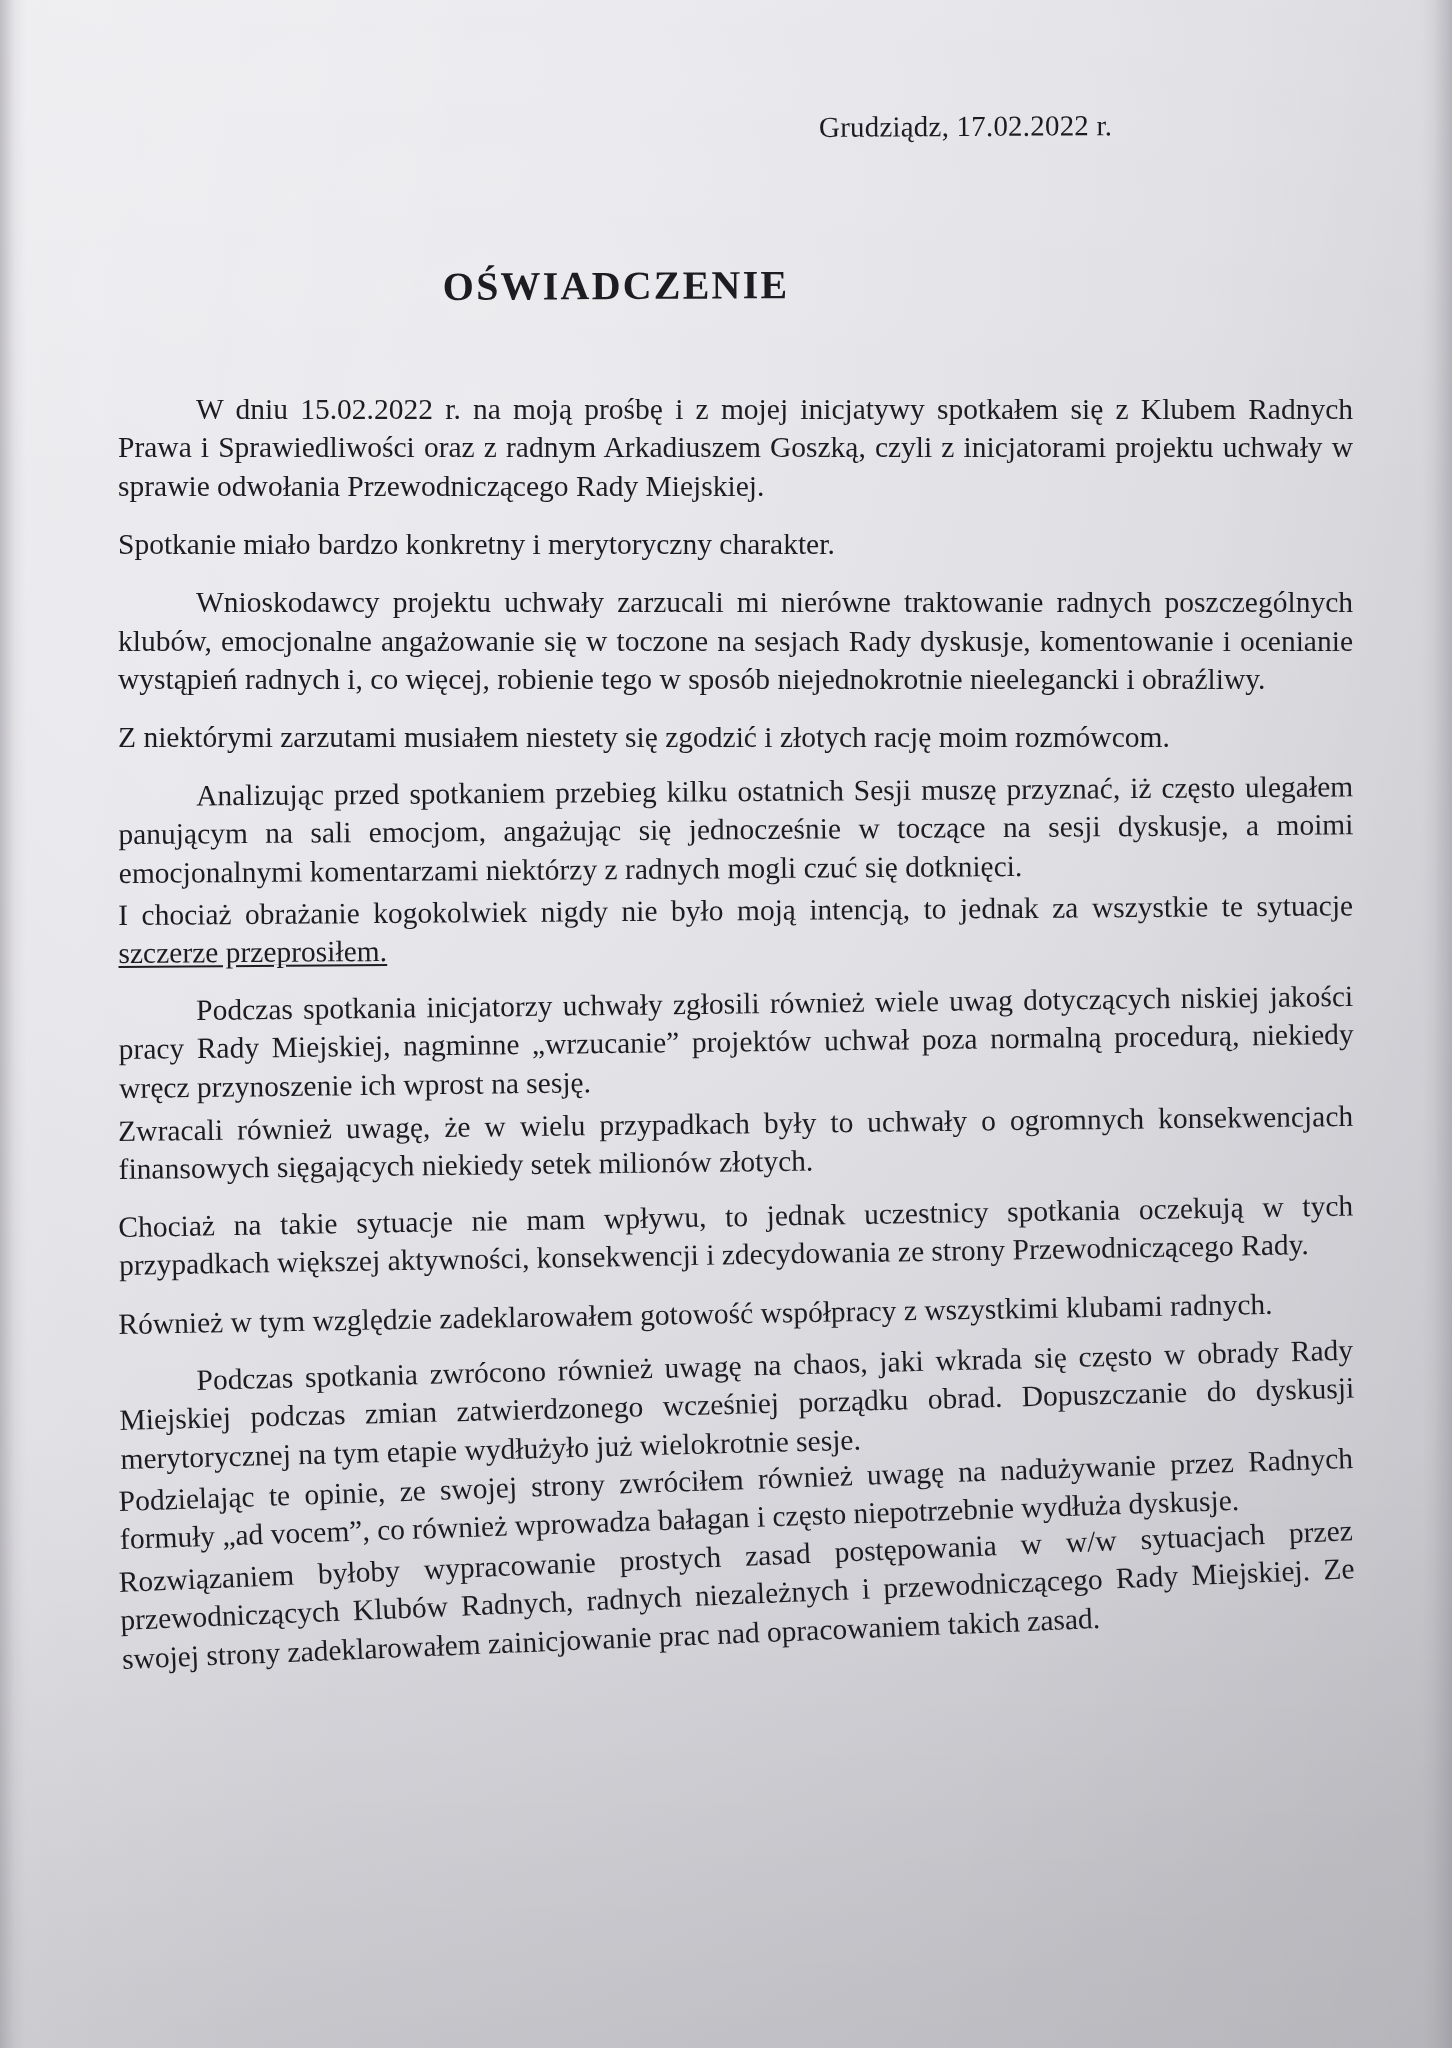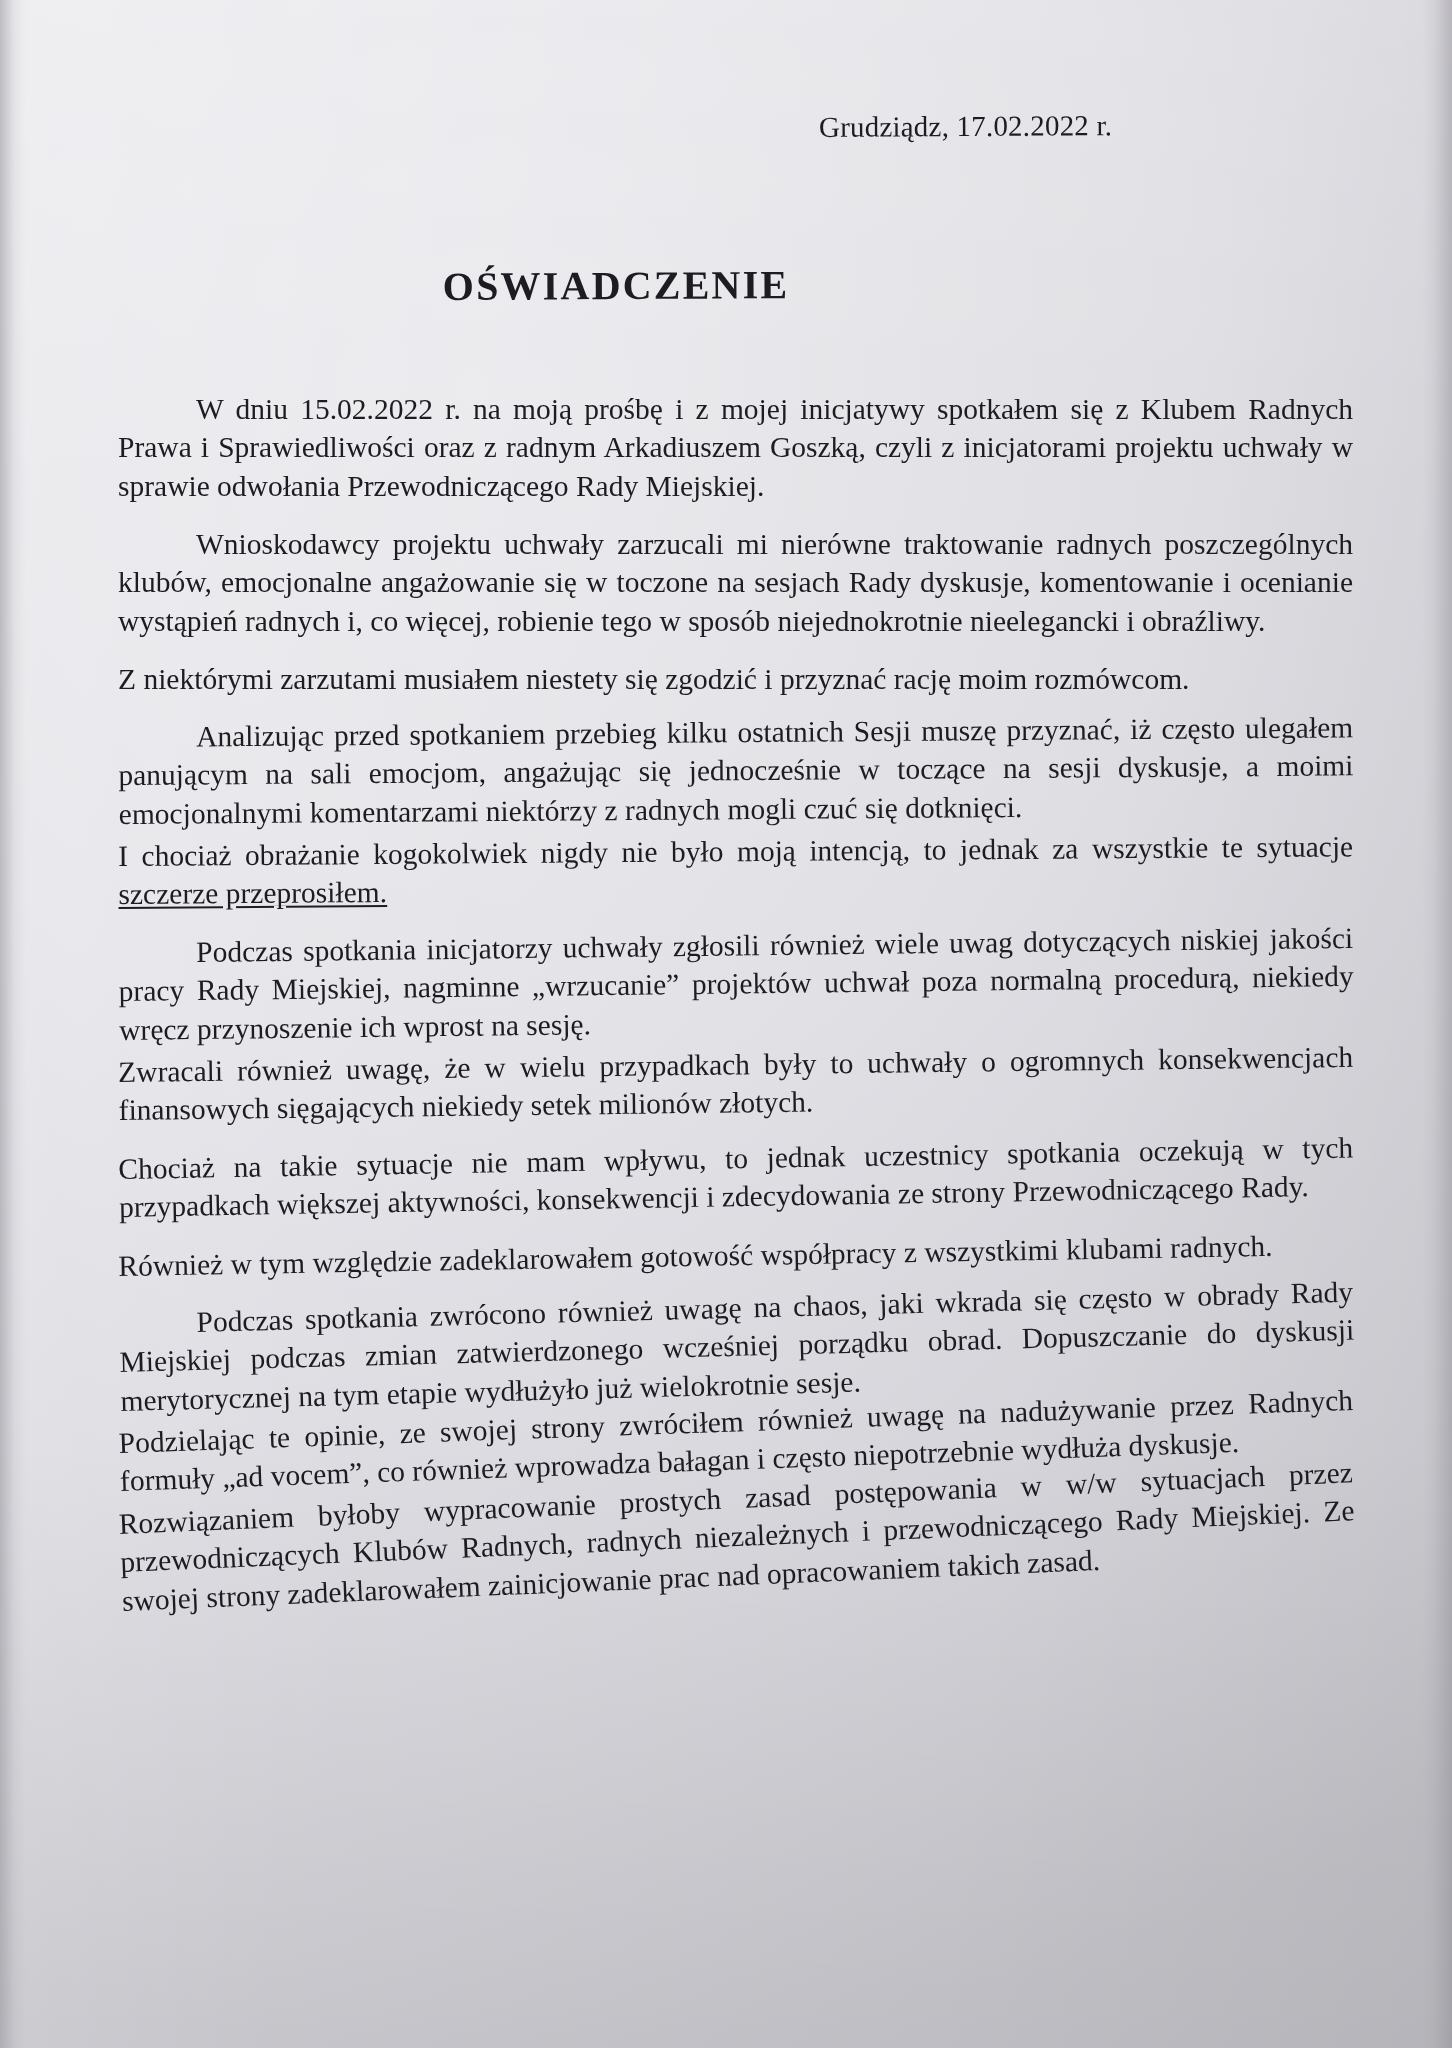--- a/index.html
+++ b/index.html
@@ -123,24 +123,25 @@
   <div id="doc">
 
     <div class="date-line">Grudziądz, 17.02.2022 r.</div>
 
     <div class="doc-title">OŚWIADCZENIE</div>
 
     <div id="body-text">
 
       <p class="para indent">W dniu 15.02.2022 r. na moją prośbę i z mojej inicjatywy spotkałem się z Klubem Radnych Prawa i Sprawiedliwości oraz z radnym Arkadiuszem Goszką, czyli z inicjatorami projektu uchwały w sprawie odwołania Przewodniczącego Rady Miejskiej.</p>
 
+      <p class="para">Spotkanie miało bardzo konkretny i merytoryczny charakter.</p>
 
       <p class="para indent">Wnioskodawcy projektu uchwały zarzucali mi nierówne traktowanie radnych poszczególnych klubów, emocjonalne angażowanie się w toczone na sesjach Rady dyskusje, komentowanie i ocenianie wystąpień radnych i, co więcej, robienie tego w sposób niejednokrotnie nieelegancki i obraźliwy.</p>
 
-      <p class="para">Z niektórymi zarzutami musiałem niestety się zgodzić i przyznać rację moim rozmówcom.</p>
+      <p class="para">Z niektórymi zarzutami musiałem niestety się zgodzić i złotych rację moim rozmówcom.</p>
 
       <p class="para indent tight sk1">Analizując przed spotkaniem przebieg kilku ostatnich Sesji muszę przyznać, iż często ulegałem panującym na sali emocjom, angażując się jednocześnie w toczące na sesji dyskusje, a moimi emocjonalnymi komentarzami niektórzy z radnych mogli czuć się dotknięci.</p>
 
       <p class="para sk1"><span>I chociaż obrażanie kogokolwiek nigdy nie było moją intencją, to jednak za wszystkie te sytuacje </span><span class="u">szczerze przeprosiłem.</span></p>
 
       <p class="para indent tight sk2">Podczas spotkania inicjatorzy uchwały zgłosili również wiele uwag dotyczących niskiej jakości pracy Rady Miejskiej, nagminne „wrzucanie” projektów uchwał poza normalną procedurą, niekiedy wręcz przynoszenie ich wprost na sesję.</p>
 
       <p class="para sk2">Zwracali również uwagę, że w wielu przypadkach były to uchwały o ogromnych konsekwencjach finansowych sięgających niekiedy setek milionów złotych.</p>
 
       <p class="para sk3">Chociaż na takie sytuacje nie mam wpływu, to jednak uczestnicy spotkania oczekują w tych przypadkach większej aktywności, konsekwencji i zdecydowania ze strony Przewodniczącego Rady.</p>

